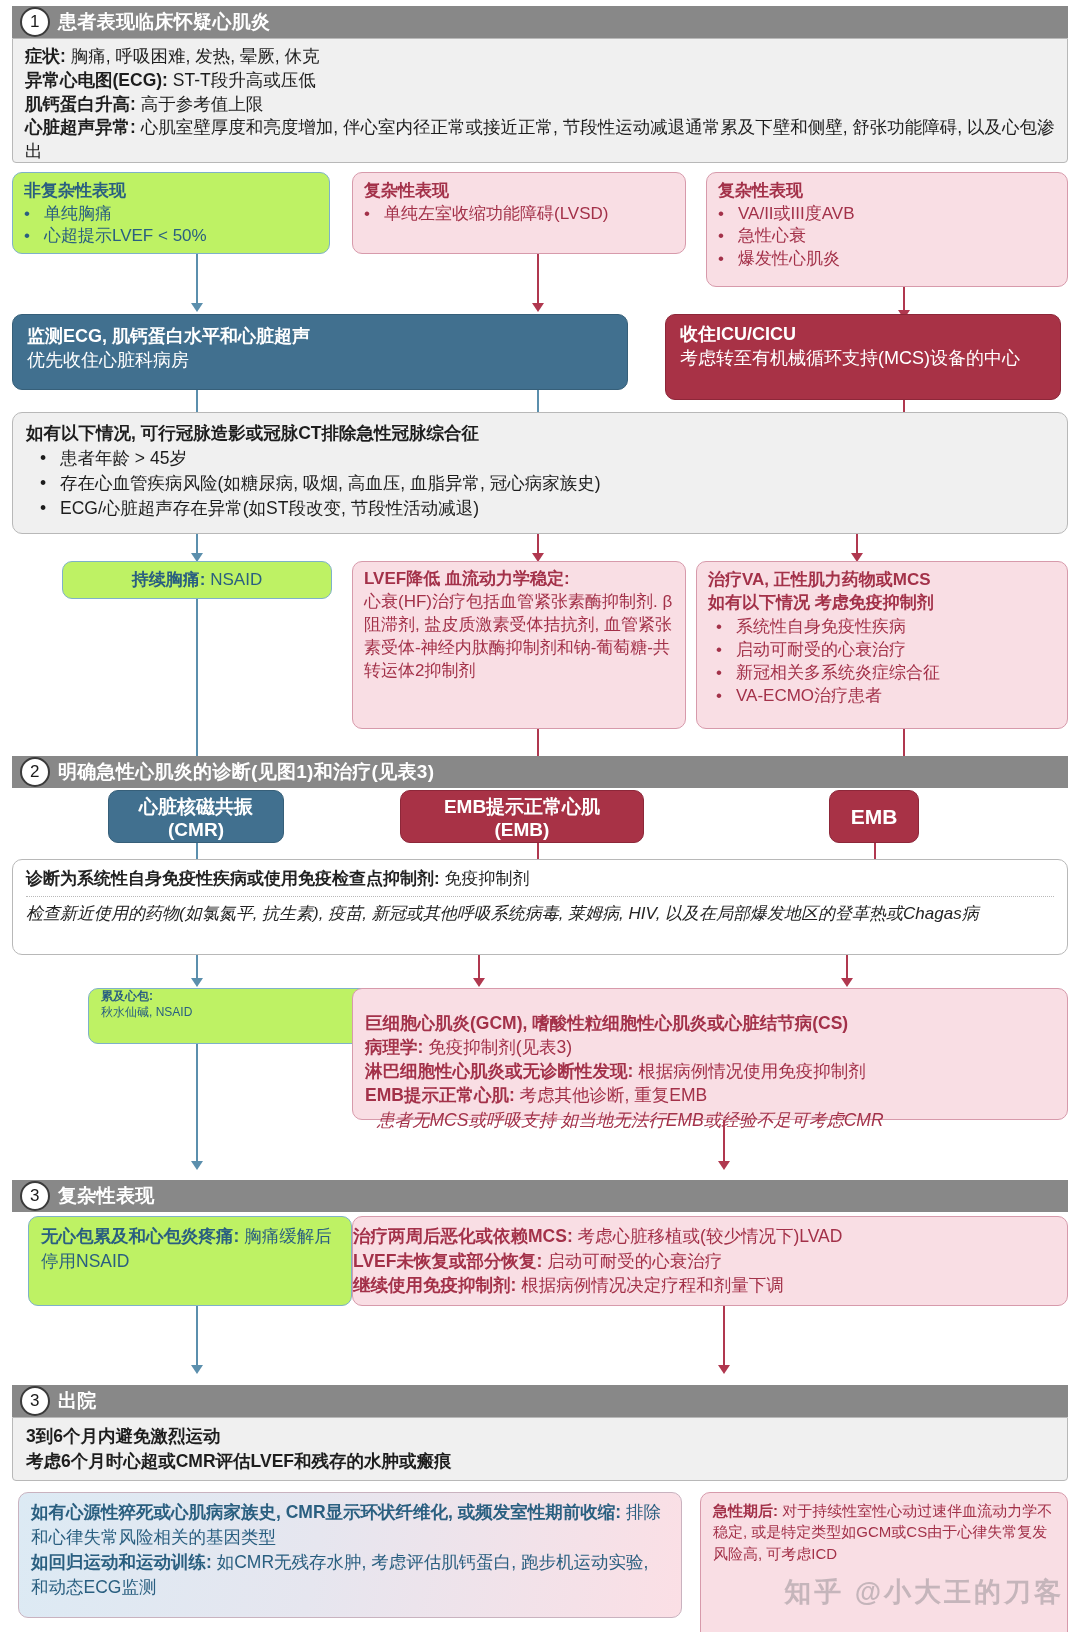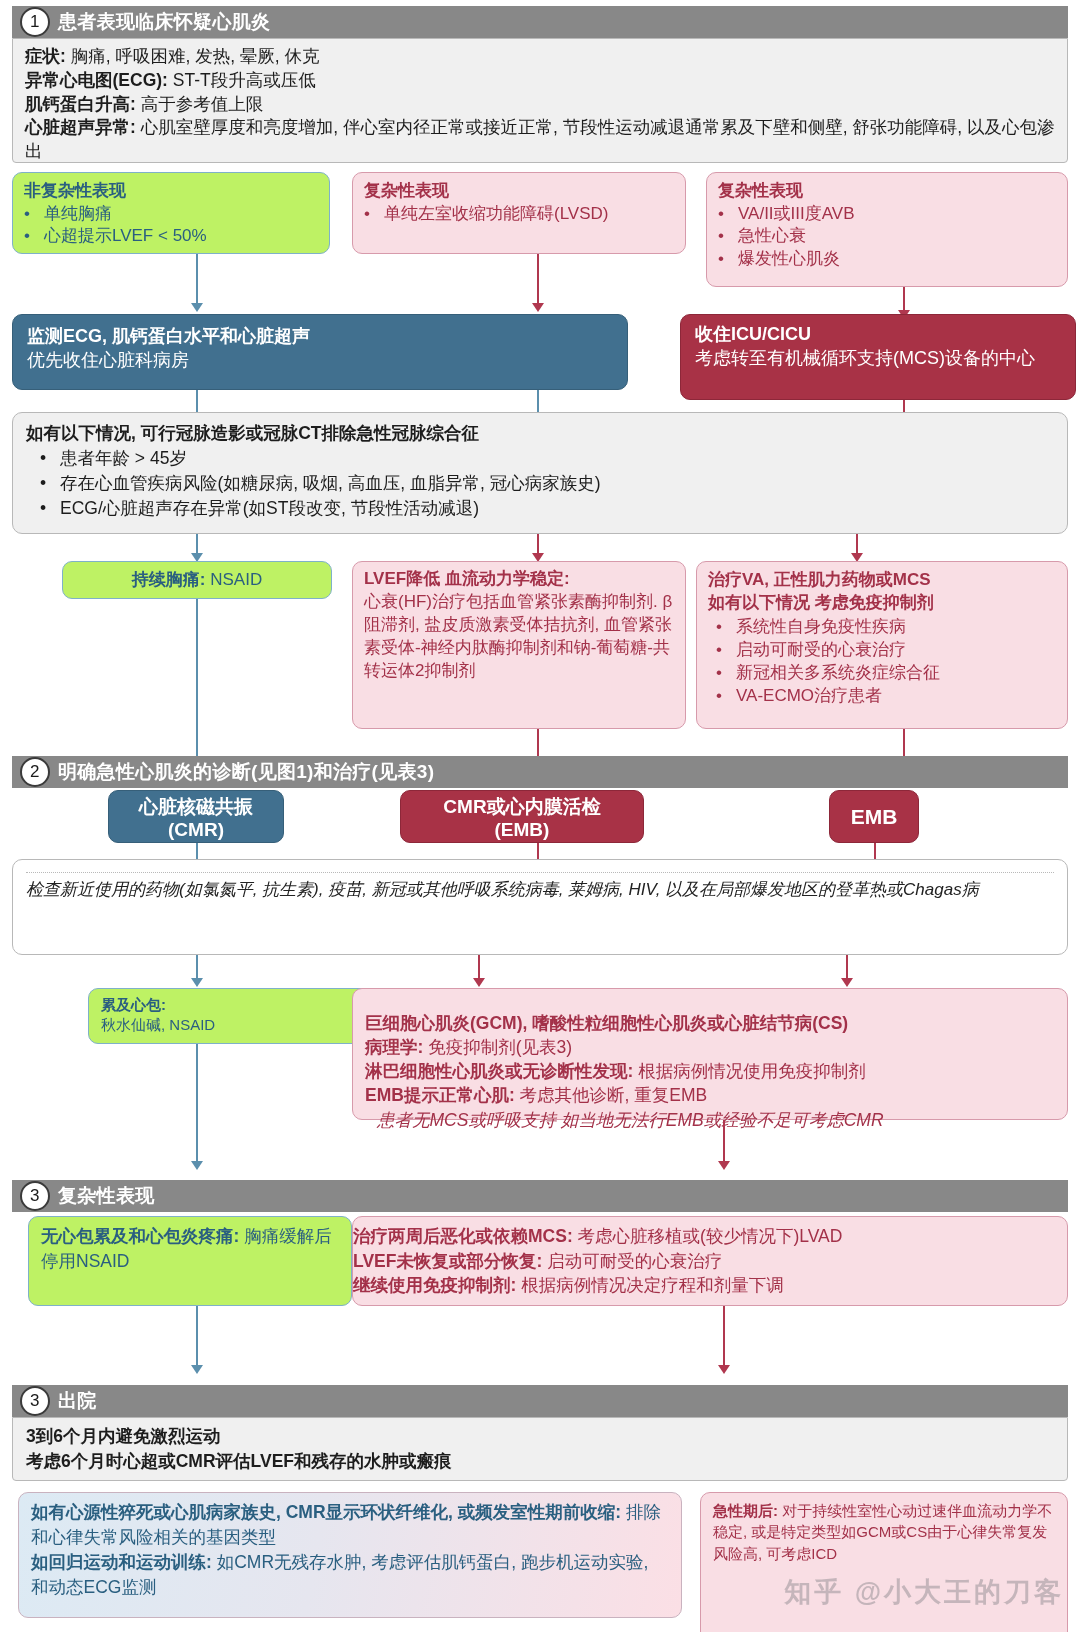--- a/index.html
+++ b/index.html
@@ -155,21 +155,21 @@
   <div class="arrow a-red" style="left:532px; top:303px;"></div>
 
   <div class="ln ln-v c-red" style="left:903px; top:287px; height:26px;"></div>
   <div class="arrow a-red" style="left:898px; top:310px;"></div>
 
   <div class="box box-solid-blue" style="left:12px; top:314px; width:616px; height:76px; padding:10px 14px; font-size:18px;">
     <div class="b">监测ECG, 肌钙蛋白水平和心脏超声</div>
     <div>优先收住心脏科病房</div>
   </div>
 
-  <div class="box box-solid-red" style="left:680px; top:314px; width:396px; height:86px; padding:8px 14px; font-size:18px;">
+  <div class="box box-solid-red" style="left:665px; top:314px; width:396px; height:86px; padding:8px 14px; font-size:18px;">
     <div class="b">收住ICU/CICU</div>
     <div>考虑转至有机械循环支持(MCS)设备的中心</div>
   </div>
 
   <div class="ln ln-v c-blue" style="left:196px; top:390px; height:22px;"></div>
   <div class="ln ln-v c-blue" style="left:537px; top:390px; height:22px;"></div>
   <div class="ln ln-v c-red" style="left:903px; top:400px; height:12px;"></div>
 
   <div class="box box-gray" style="left:12px; top:412px; width:1056px; height:122px; padding:8px 13px; font-size:17.5px; line-height:1.42;">
     <div class="b">如有以下情况, 可行冠脉造影或冠脉CT排除急性冠脉综合征</div>
@@ -235,45 +235,46 @@
     <span class="sec-num">2</span>
     <span>明确急性心肌炎的诊断(见图1)和治疗(见表3)</span>
   </div>
 
   <div class="box box-solid-blue" style="left:108px; top:790px; width:176px; height:53px; padding:5px; text-align:center; font-size:19px; font-weight:bold; line-height:1.2;">
     <div>心脏核磁共振</div>
     <div>(CMR)</div>
   </div>
 
   <div class="box box-solid-red" style="left:400px; top:790px; width:244px; height:53px; padding:5px; text-align:center; font-size:19px; font-weight:bold; line-height:1.2;">
-    <div>CMR或心内膜活检</div>
+    <div>EMB提示正常心肌</div>
     <div>(EMB)</div>
   </div>
 
   <div class="box box-solid-red" style="left:829px; top:790px; width:90px; height:53px; padding:5px; text-align:center; font-size:21px; font-weight:bold; display:flex; align-items:center; justify-content:center;">
     <div>EMB</div>
   </div>
 
   <div class="ln ln-v c-blue" style="left:196px; top:843px; height:16px;"></div>
   <div class="ln ln-v c-red" style="left:537px; top:843px; height:16px;"></div>
   <div class="ln ln-v c-red" style="left:874px; top:843px; height:16px;"></div>
 
   <div class="box" style="left:12px; top:859px; width:1056px; height:96px; background:#ffffff; border:1.5px solid #b8b8b8; padding:7px 13px; font-size:17px; line-height:1.4;">
+    <div><b>诊断为系统性自身免疫性疾病或使用免疫检查点抑制剂:</b><span> 免疫抑制剂</span></div>
     <div class="divider-dot"></div>
     <div class="it">检查新近使用的药物(如氯氮平, 抗生素), 疫苗, 新冠或其他呼吸系统病毒, 莱姆病, HIV, 以及在局部爆发地区的登革热或Chagas病</div>
   </div>
 
   <div class="ln ln-v c-blue" style="left:196px; top:955px; height:26px;"></div>
   <div class="arrow a-blue" style="left:191px; top:978px;"></div>
   <div class="ln ln-v c-red" style="left:478px; top:955px; height:26px;"></div>
   <div class="arrow a-red" style="left:473px; top:978px;"></div>
   <div class="ln ln-v c-red" style="left:846px; top:955px; height:26px;"></div>
   <div class="arrow a-red" style="left:841px; top:978px;"></div>
 
-  <div class="box box-blue" style="left:88px; top:988px; width:283px; height:56px; padding:6px 12px; font-size:15px;">
+  <div class="box box-blue" style="left:88px; top:988px; width:283px; height:56px; padding:0 12px; font-size:12px;">
     <div class="b">累及心包:</div>
     <div>秋水仙碱, NSAID</div>
   </div>
 
   <div class="box box-pink" style="left:352px; top:988px; width:716px; height:132px; padding:22px 12px; font-size:17.5px; line-height:1.38;">
     <div class="b">巨细胞心肌炎(GCM), 嗜酸性粒细胞性心肌炎或心脏结节病(CS)</div>
     <div><b>病理学:</b><span> 免疫抑制剂(见表3)</span></div>
     <div><b>淋巴细胞性心肌炎或无诊断性发现:</b><span> 根据病例情况使用免疫抑制剂</span></div>
     <div><b>EMB提示正常心肌:</b><span> 考虑其他诊断, 重复EMB</span></div>
     <div class="it" style="padding-left:12px;">患者无MCS或呼吸支持 如当地无法行EMB或经验不足可考虑CMR</div>

